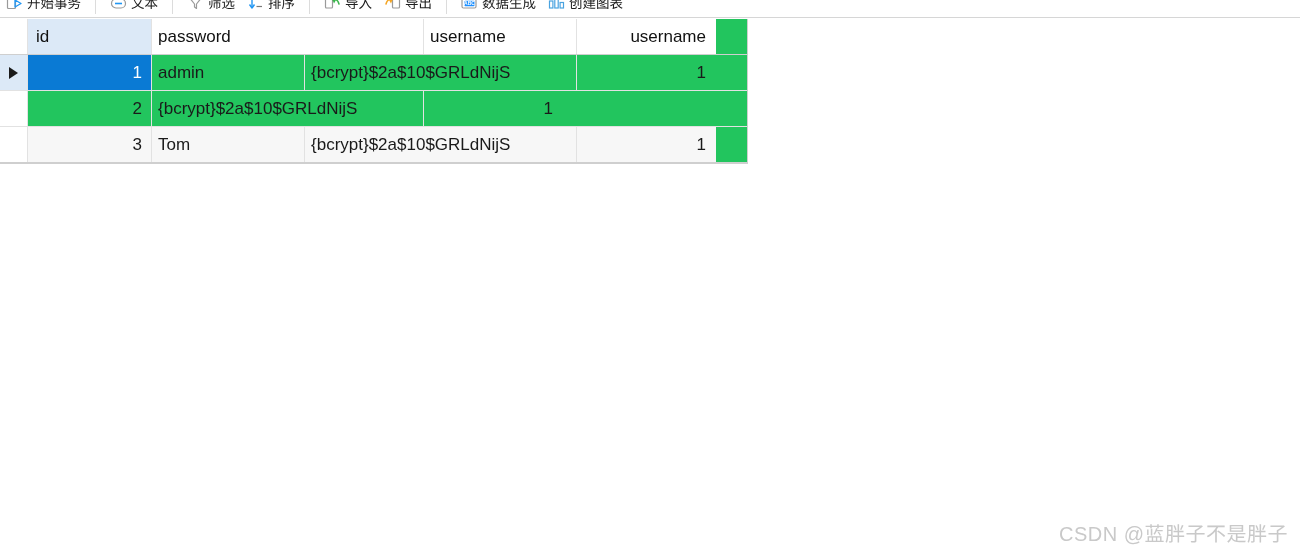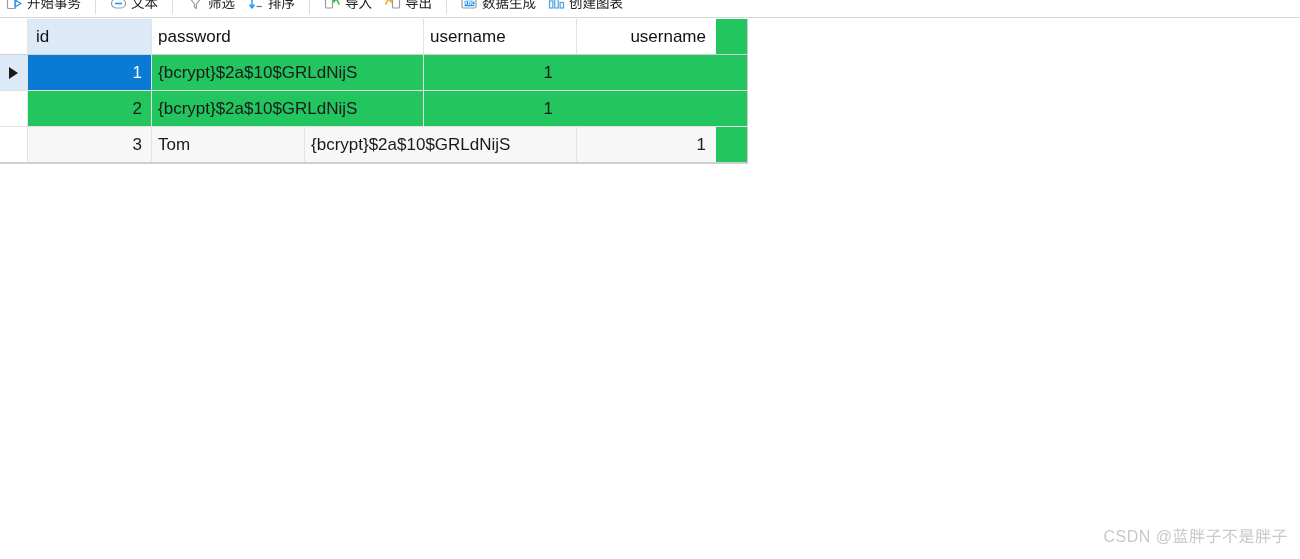--- a/index.html
+++ b/index.html
@@ -132,21 +132,21 @@
     border-left: 9px solid #1a1a1a;
     border-top: 6px solid transparent;
     border-bottom: 6px solid transparent;
   }
 
   
   .watermark {
     position: absolute;
     right: 12px;
     bottom: 12px;
-    font-size: 16px;
+    font-size: 20px;
     color: #c9c9c9;
     letter-spacing: 0.5px;
     user-select: none;
   }
 </style>
 </head>
 <body>
 
 <div class="toolbar">
 
@@ -259,20 +259,21 @@
     <div class="cell c-password">password</div>
     <div class="cell c-username">username</div>
     <div class="cell c-enabled">username</div>
   </div>
 
   <div class="grid-row">
     <div class="cell gutter active">
       <span class="caret"></span>
     </div>
     <div class="cell c-id selected">1</div>
+    <div class="cell c-username">admin</div>
     <div class="cell c-password">{bcrypt}$2a$10$GRLdNijS</div>
     <div class="cell c-enabled">1</div>
   </div>
 
   <div class="grid-row">
     <div class="cell gutter"></div>
     <div class="cell c-id">2</div>
     <div class="cell c-password">{bcrypt}$2a$10$GRLdNijS</div>
     <div class="cell c-enabled">1</div>
   </div>

